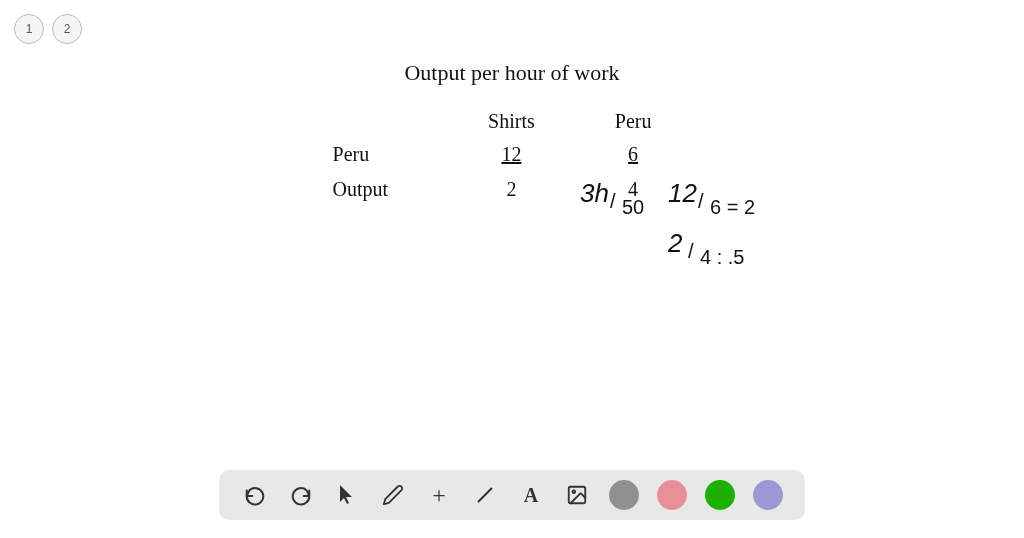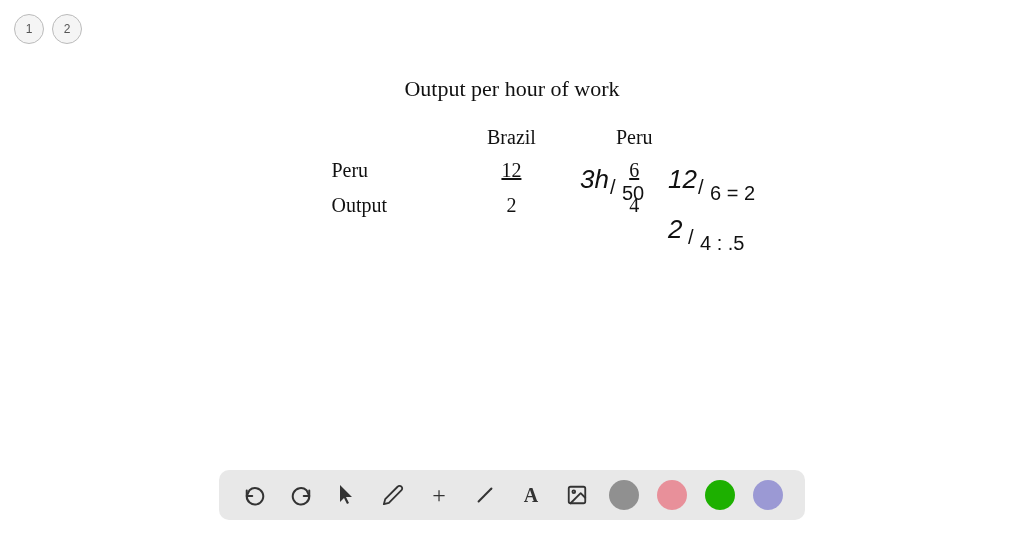--- a/index.html
+++ b/index.html
@@ -31,21 +31,21 @@
       justify-content: center;
       font-size: 12px;
       color: #555;
       cursor: pointer;
       font-family: Arial, sans-serif;
     }
 
     
     .content {
       position: absolute;
-      top: 76px;
+      top: 60px;
       left: 0;
       right: 0;
       display: flex;
       flex-direction: column;
       align-items: center;
     }
 
     .title {
       font-size: 22px;
       color: #111;
@@ -75,21 +75,21 @@
       padding-left: 0;
       padding-right: 60px;
     }
     .underlined {
       text-decoration: underline;
     }
 
     
     .annotations {
       position: absolute;
-      top: 150px;
+      top: 164px;
       left: 580px;
     }
     .annotation-svg {
       overflow: visible;
     }
 
     
     .toolbar {
       position: absolute;
       bottom: 18px;
@@ -131,21 +131,21 @@
   </div>
 </div>
 
 <div class="content">
   <div class="title">Output per hour of work</div>
 
   <table class="data-table">
     <thead>
       <tr>
         <th></th>
-        <th>Brazil</th>
+        <th>Shirts</th>
         <th>Peru</th>
       </tr>
     </thead>
     <tbody>
       <tr>
         <td class="label">Peru</td>
         <td>
           <span class="underlined">12</span>
         </td>
         <td>

